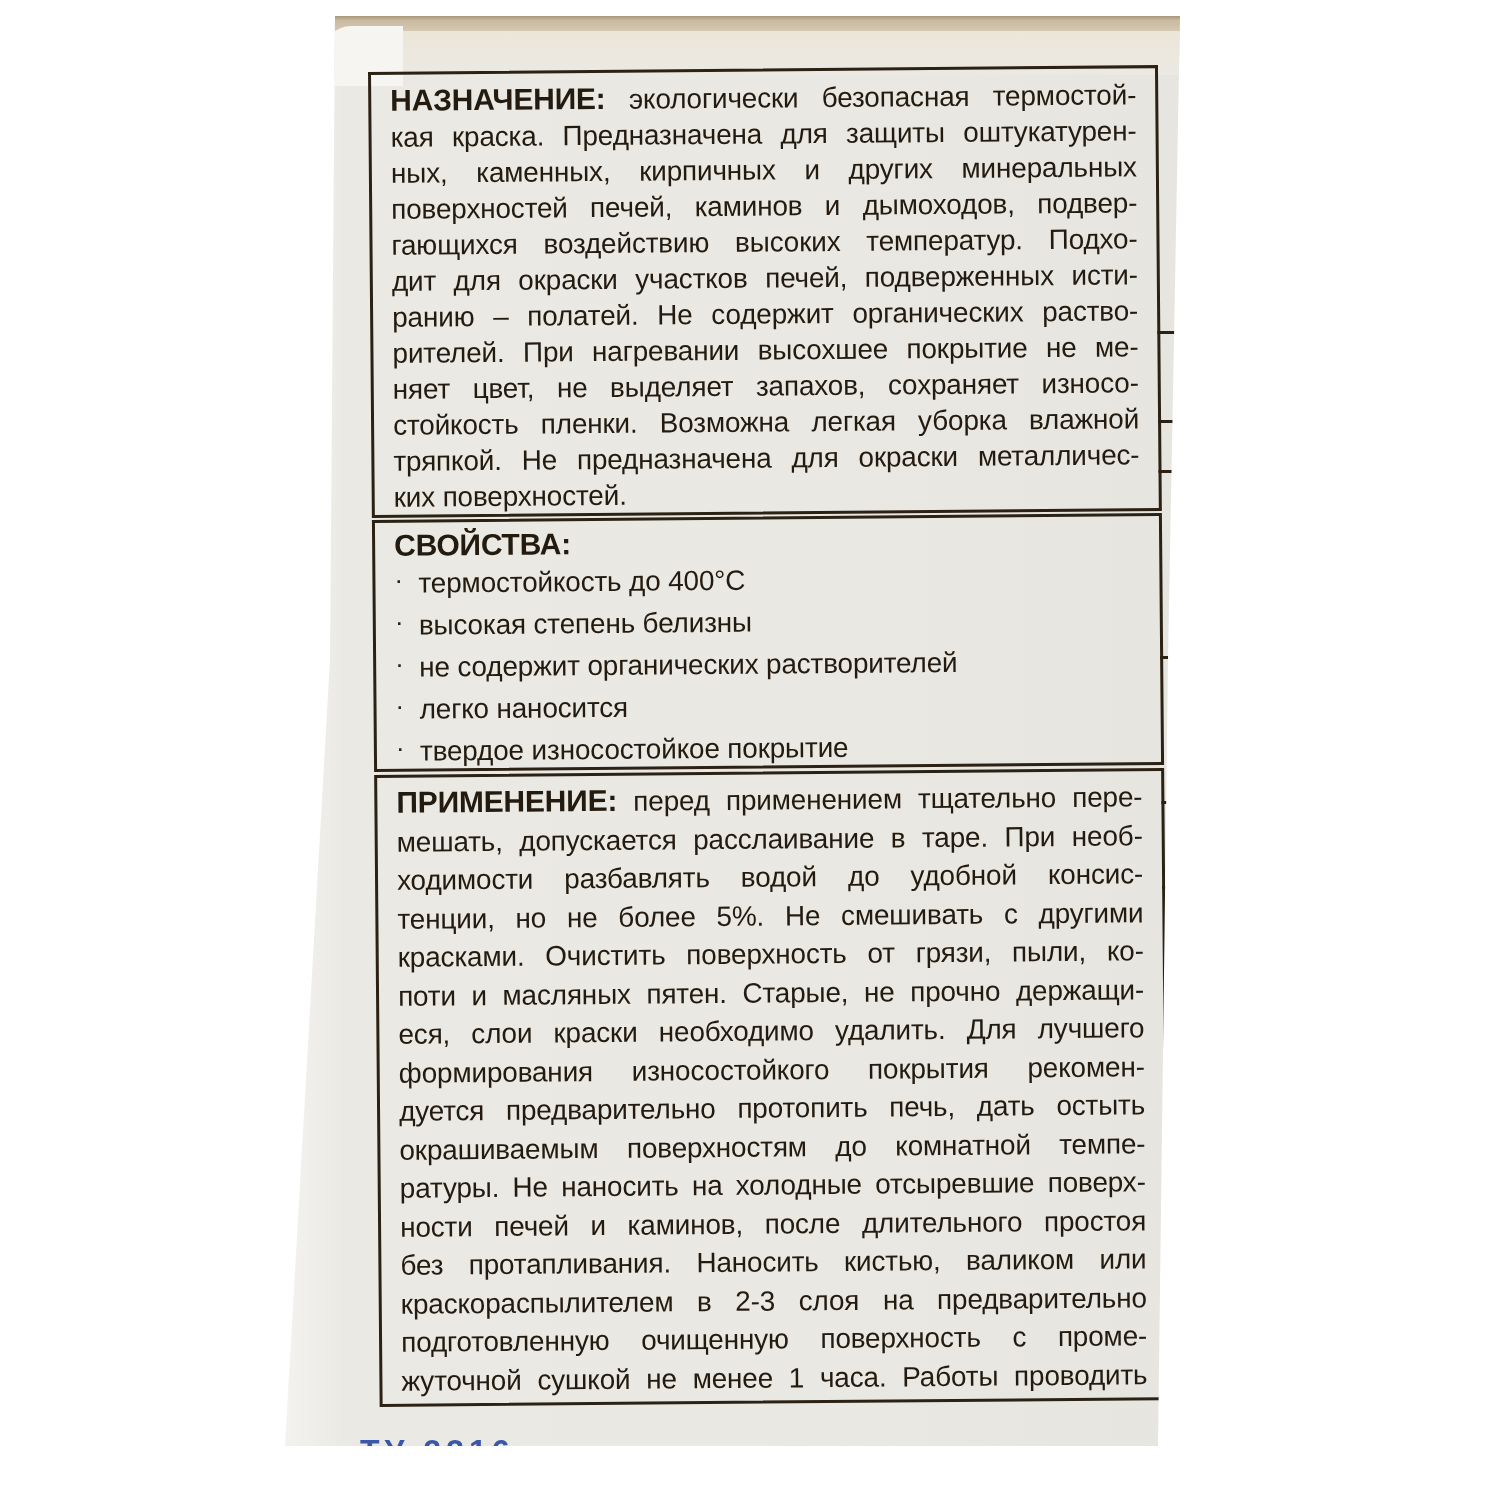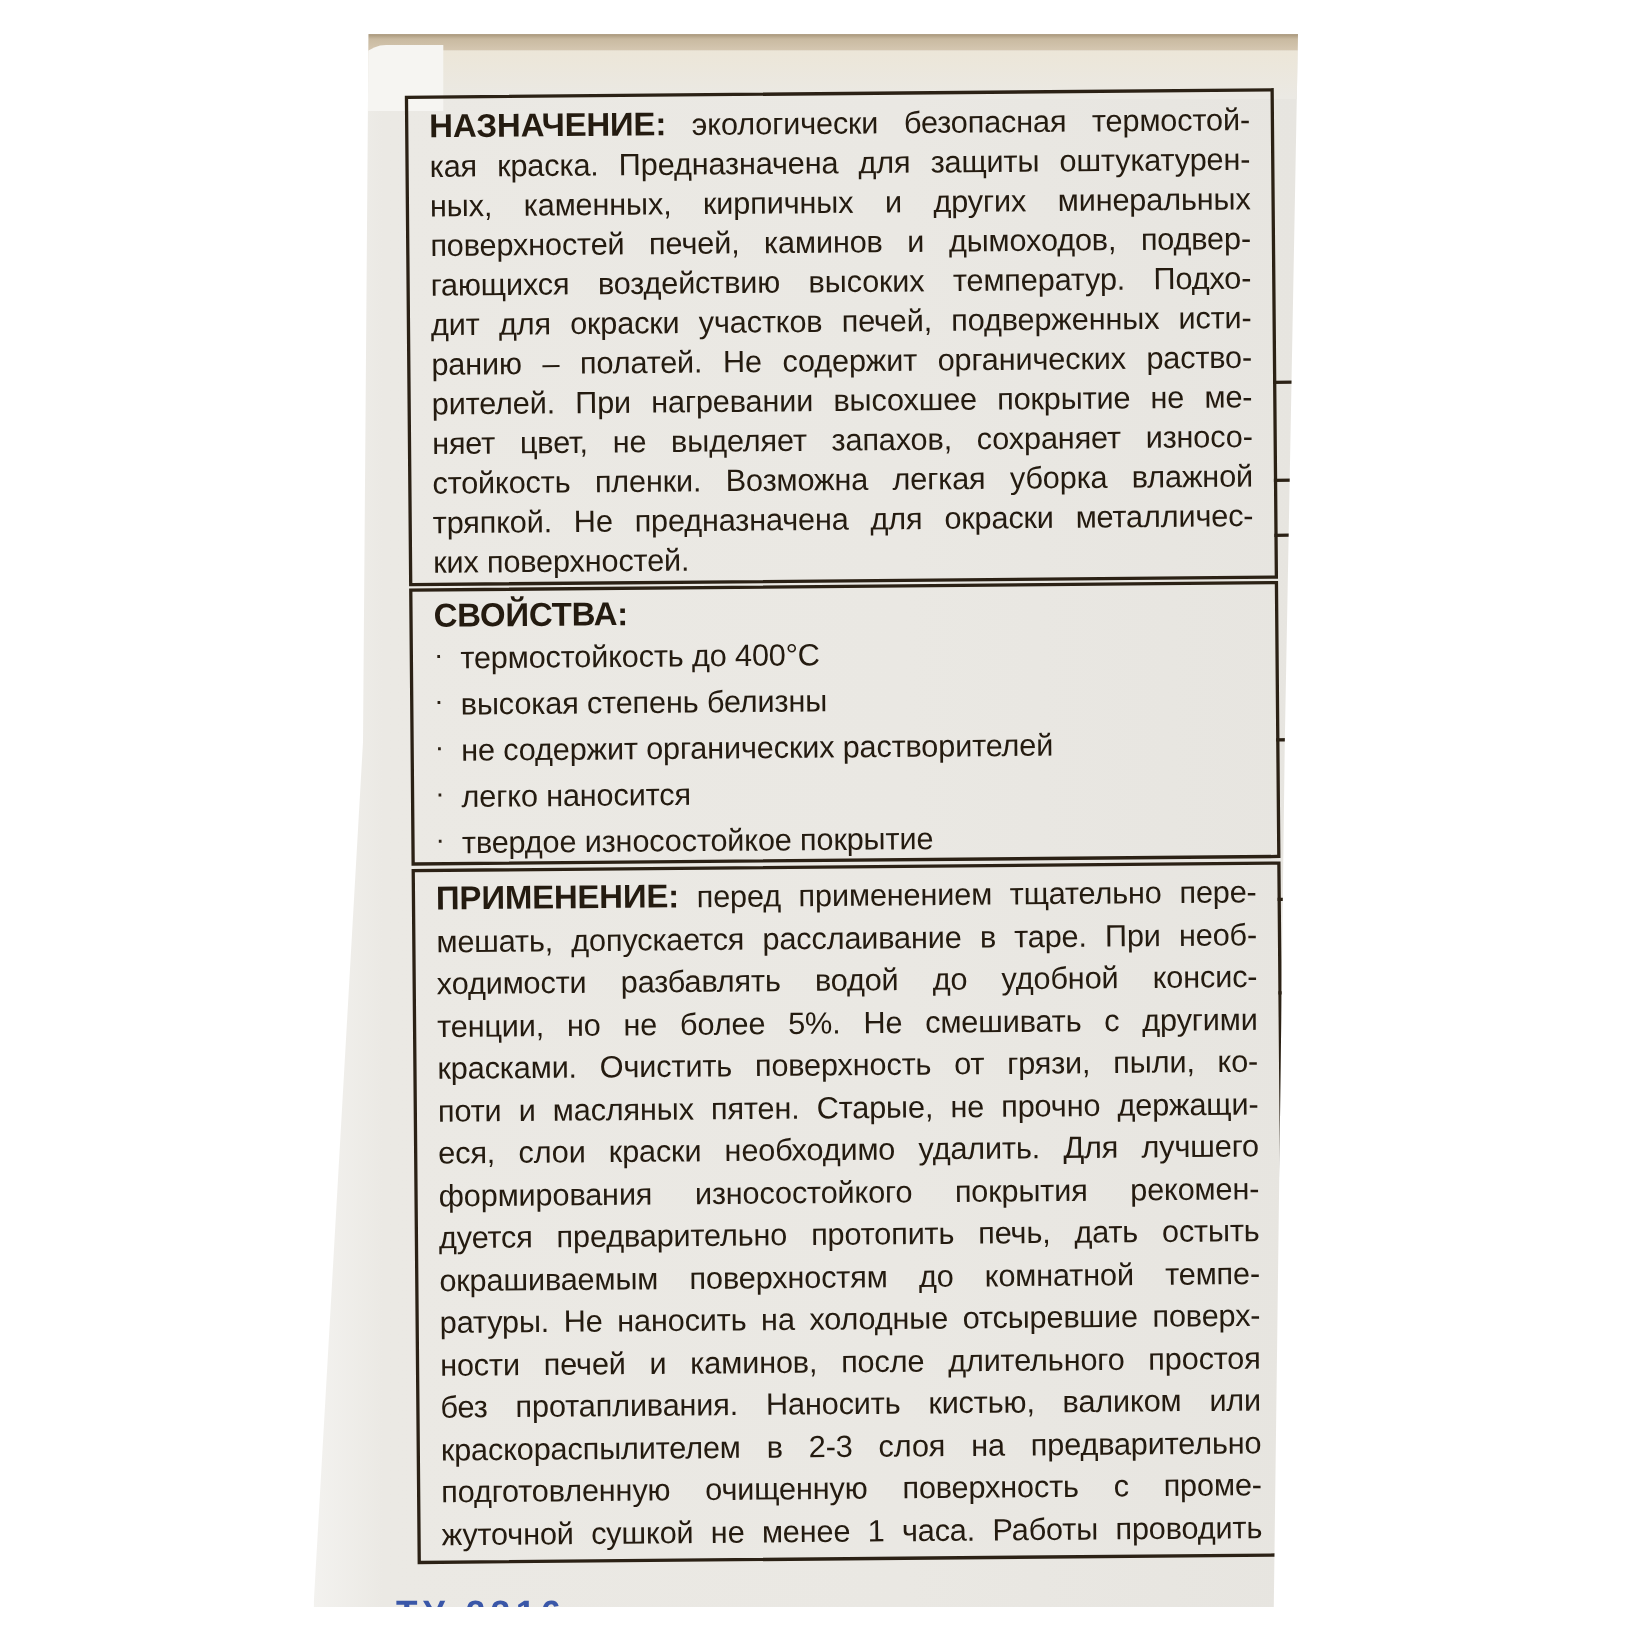--- a/index.html
+++ b/index.html
@@ -5,21 +5,21 @@
   html,body{margin:0;padding:0;}
   body{
     width:1500px;height:1500px;
     background:#ffffff;
     font-family:"Liberation Sans",sans-serif;
     color:#241b10;
     position:relative;
     overflow:hidden;
   }
   .photo{
-    position:absolute;left:285px;top:31px;width:895px;height:1430px;
+    position:absolute;left:285px;top:16px;width:895px;height:1430px;
     background:linear-gradient(90deg,#f3f2ef 0%,#ebe9e4 7%,#eae8e3 60%,#e7e5e0 100%);
     clip-path:polygon(50px 0%,100% 0%,calc(100% - 12px) 45%,calc(100% - 22px) 100%,0% 100%,45px 45%);
     overflow:hidden;
   }
   .can-rim{
     position:absolute;left:40px;right:0;top:0;height:15px;
     background:linear-gradient(180deg,#a8967a 0%,#c9baa1 30%,#d5c7b1 100%);
   }
   .rim-shade{
     position:absolute;left:40px;right:0;top:15px;height:44px;

